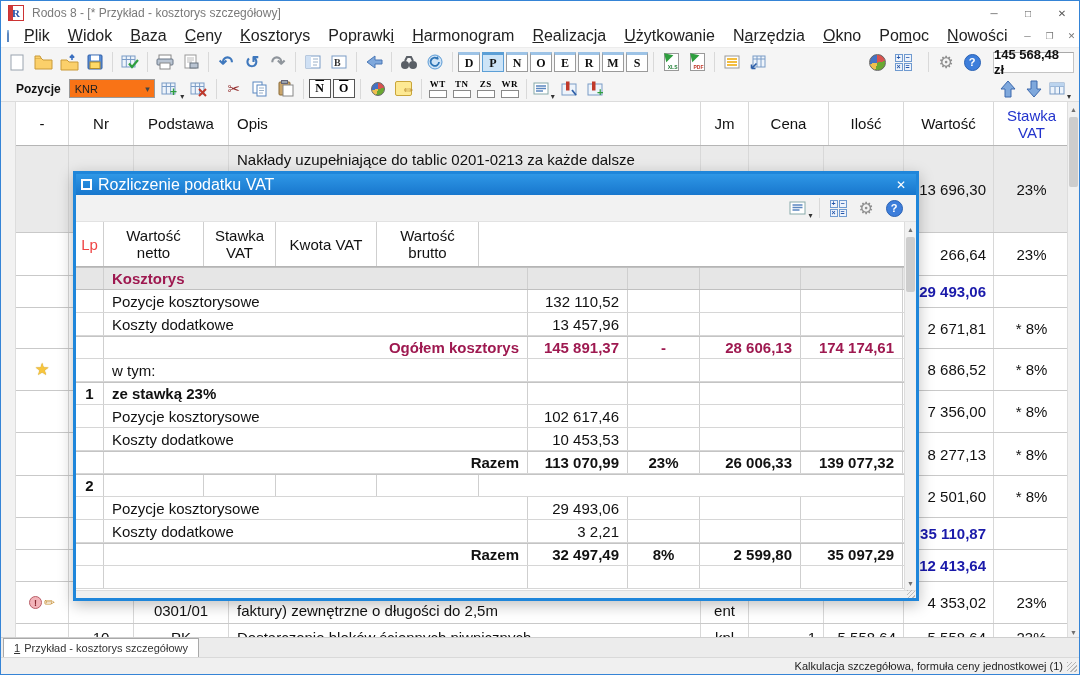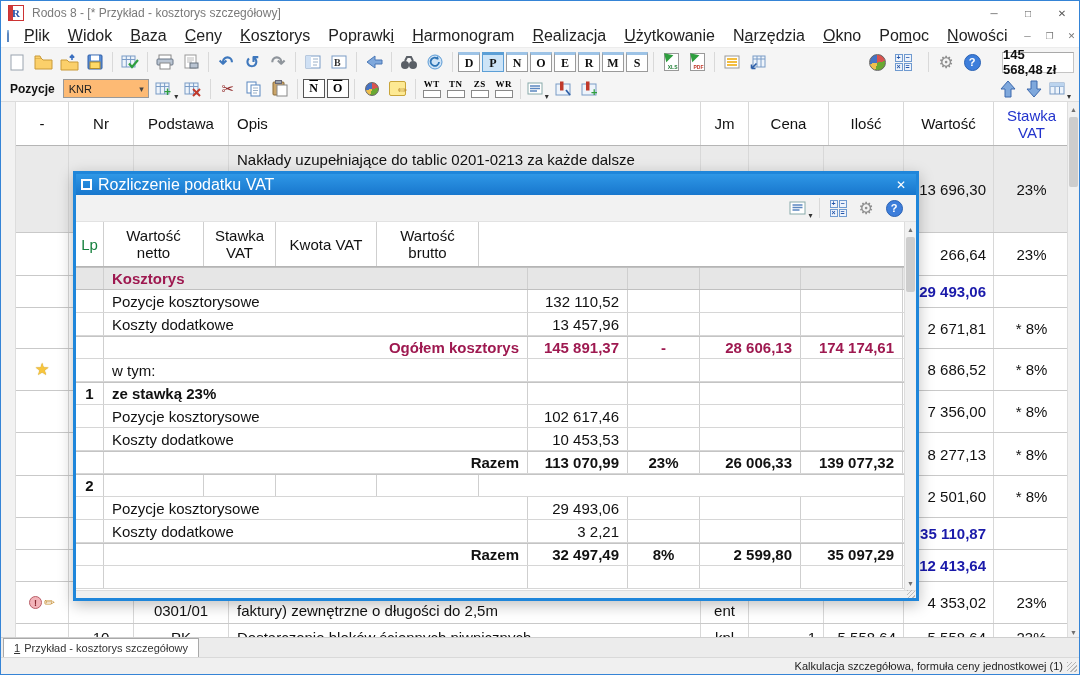--- a/index.html
+++ b/index.html
@@ -28,30 +28,30 @@
   .tbtn { min-width:24px; height:24px; display:flex; align-items:center; justify-content:center; margin:0 1px; }
   .tsep { width:1px; height:20px; background:#d9d9d9; margin:0 4px; flex:0 0 1px; }
   .glyph { font-size:16px; line-height:1; }
   .g-undo,.g-hist { color:#3f78bd; font-weight:bold; font-size:17px; }
   .g-redo { color:#8f959c; font-weight:bold; font-size:17px; }
   .g-scissors { color:#953131; font-size:15px; }
   .g-gear { color:#8f8f8f; font-size:17px; }
   .help-circle { width:17px; height:17px; border-radius:50%; background:#3d7edb; border:1px solid #2a62b4; color:#fff; font-size:11px; font-weight:bold; display:flex; align-items:center; justify-content:center; }
   .letter-btn { width:22px; height:20px; margin:0 1px; background:#fff; border:1px solid #9a9a9a; border-top:3px solid #9dc3e6; font:bold 12px "Liberation Serif",serif; color:#111; display:flex; align-items:center; justify-content:center; }
   .letter-btn.active { background:#cde4f7; border-color:#5c9fd6; border-top-color:#5c9fd6; }
-  .price-box { margin-left:17px; margin-right:2px; width:114px; height:21px; background:#fff; border:1px solid #c4c4c4; border-top-color:#a9a9a9; display:flex; align-items:center; justify-content:flex-end; padding-right:6px; font-size:13px; font-weight:bold; color:#111; }
+  .price-box { margin-left:8px; margin-right:2px; width:114px; height:21px; background:#fff; border:1px solid #c4c4c4; border-top-color:#a9a9a9; display:flex; align-items:center; justify-content:flex-end; padding-right:6px; font-size:13px; font-weight:bold; color:#111; }
   .pie-glyph { width:17px; height:17px; border-radius:50%; background:conic-gradient(#d9534f 0 22%, #6aa832 22% 55%, #f0c04e 55% 72%, #4472c4 72% 100%); border:1px solid #666; }
   .calc-grid { display:grid; grid-template-columns:8px 8px; grid-template-rows:8px 8px; gap:1px; }
   .calc-grid span { background:#eef3fb; border:1px solid #6f9ad0; color:#2255aa; font-size:7px; line-height:6px; text-align:center; font-weight:bold; }
   .exp-page { position:relative; width:15px; height:18px; background:#fff; border:1px solid #999; }
   .exp-page .arr { position:absolute; left:-3px; top:-2px; width:0; height:0; border-left:5px solid transparent; border-right:5px solid transparent; border-bottom:8px solid #2e9e3e; transform:rotate(-45deg); }
   .exp-page .lbl { position:absolute; right:0; bottom:0; font-size:5px; font-weight:bold; }
   .lbl-xls { color:#1e7e34; } .lbl-pdf { color:#c0392b; }
-  .pos-label { font-size:12px; font-weight:bold; color:#111; margin:0 8px 0 6px; }
-  .combo { width:86px; height:19px; background:#fdba74; border:1px solid #999; display:flex; align-items:center; font-size:11px; color:#222; padding-left:5px; }
+  .pos-label { font-size:12px; font-weight:bold; color:#111; margin:0 8px 0 12px; }
+  .combo { width:86px; height:19px; background:#f97316; border:1px solid #999; display:flex; align-items:center; font-size:11px; color:#222; padding-left:5px; }
   .combo .caret { margin-left:auto; margin-right:4px; font-size:9px; color:#444; }
   .nobtn { width:22px; height:19px; background:#fff; border:1px solid #555; display:flex; align-items:center; justify-content:center; font:bold 12px "Liberation Serif",serif; text-decoration:overline; margin:0 1px; }
   .tag-btn { display:flex; flex-direction:column; align-items:center; margin:0 3px; }
   .tag-btn .tag-lbl { font:bold 9px "Liberation Serif",serif; letter-spacing:0.5px; line-height:9px; }
   .tag-btn .tag-box { width:18px; height:8px; background:#fff; border:1px solid #888; margin-top:1px; }
   .note-icon { position:relative; width:17px; height:15px; background:#fde993; border:1px solid #c9a53a; border-radius:2px; }
   .note-icon .pc { position:absolute; right:-2px; bottom:-2px; font-size:11px; color:#b98a2e; }
   .caret-mini { font-size:8px; color:#333; margin-left:1px; align-self:flex-end; }
 
   
@@ -94,21 +94,21 @@
   .d-header { display:flex; height:45px; border-bottom:1px solid #b5b5b5; background:#fff; }
   .d-cell { border-right:1px solid #cfcfcf; display:flex; align-items:center; justify-content:center; font-size:15px; color:#111; white-space:pre-line; text-align:center; overflow:hidden; }
   .d-lp{width:28px;} .d-wysz{width:424px;} .d-netto{width:100px;} .d-stawka{width:72px;} .d-kwota{width:101px;} .d-brutto{width:102px; }
   .d-row { display:flex; height:23px; border-bottom:1px solid #d6d6d6; background:#fff; }
   .d-row .d-cell { font-size:15px; }
   .d-cell.left { justify-content:flex-start; text-align:left; padding-left:8px; }
   .d-cell.num { justify-content:flex-end; text-align:right; padding-right:8px; }
   .d-row.graybg { background:#e6e6e6; border-top:1px solid #c0c0c0; border-bottom:1px solid #c0c0c0; }
   .maroon { color:#9e1950; font-weight:bold; }
   .d-row.sep-top { border-top:1px solid #c4c4c4; }
-  .hdr-navy { color:#15803d; }
+  .hdr-navy { color:#ef4444; }
   .dlg-vscroll { top:48px; right:0; height:calc(100% - 56px); }
   .dlg-vscroll .down { position:absolute; bottom:0; width:100%; }
   .dlg-bottom { position:absolute; left:0; right:0; bottom:0; height:8px; background:#f0f0f0; border-top:1px solid #ddd; }
   .dlg-grip { position:absolute; right:1px; bottom:0; width:8px; height:8px; background:repeating-linear-gradient(135deg,#bbb 0 1px,transparent 1px 3px); }
 
   
   .tabbar { position:absolute; left:0; bottom:17px; width:100%; height:20px; background:#ececec; border-top:1px solid #cfcfcf; display:flex; align-items:stretch; }
   .tab { margin-left:2px; background:#fff; border:1px solid #a9a9a9; border-bottom:none; padding:0 10px; display:flex; align-items:center; font-size:11px; color:#333; gap:4px; }
   .tab .u { text-decoration:underline; }
   .statusbar { position:absolute; left:0; bottom:0; width:100%; height:17px; background:#f0f0f0; border-top:1px solid #d9d9d9; display:flex; align-items:center; justify-content:flex-end; padding-right:16px; font-size:11px; color:#222; }

